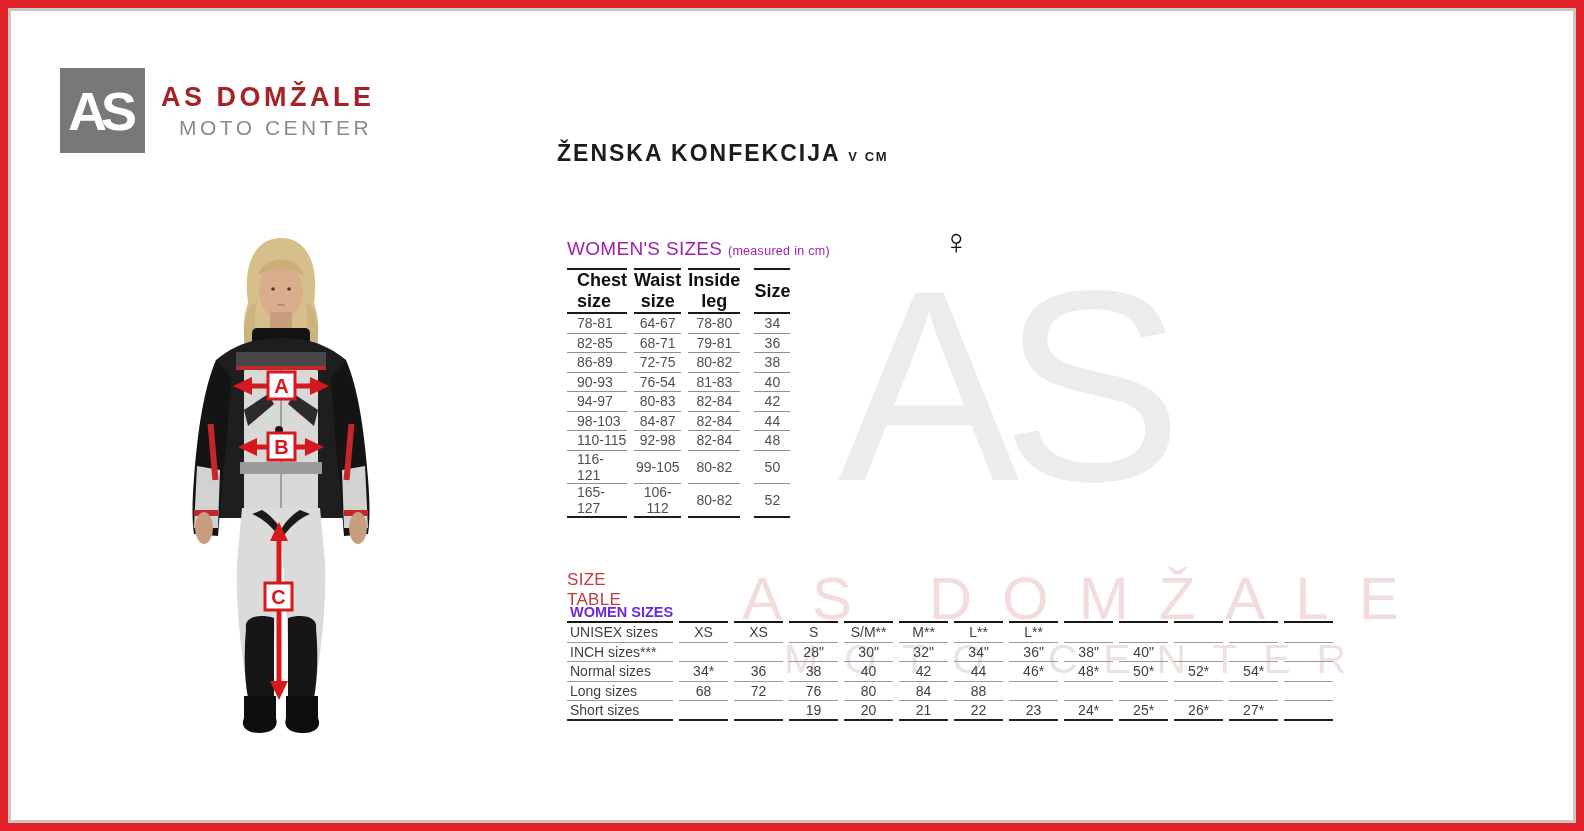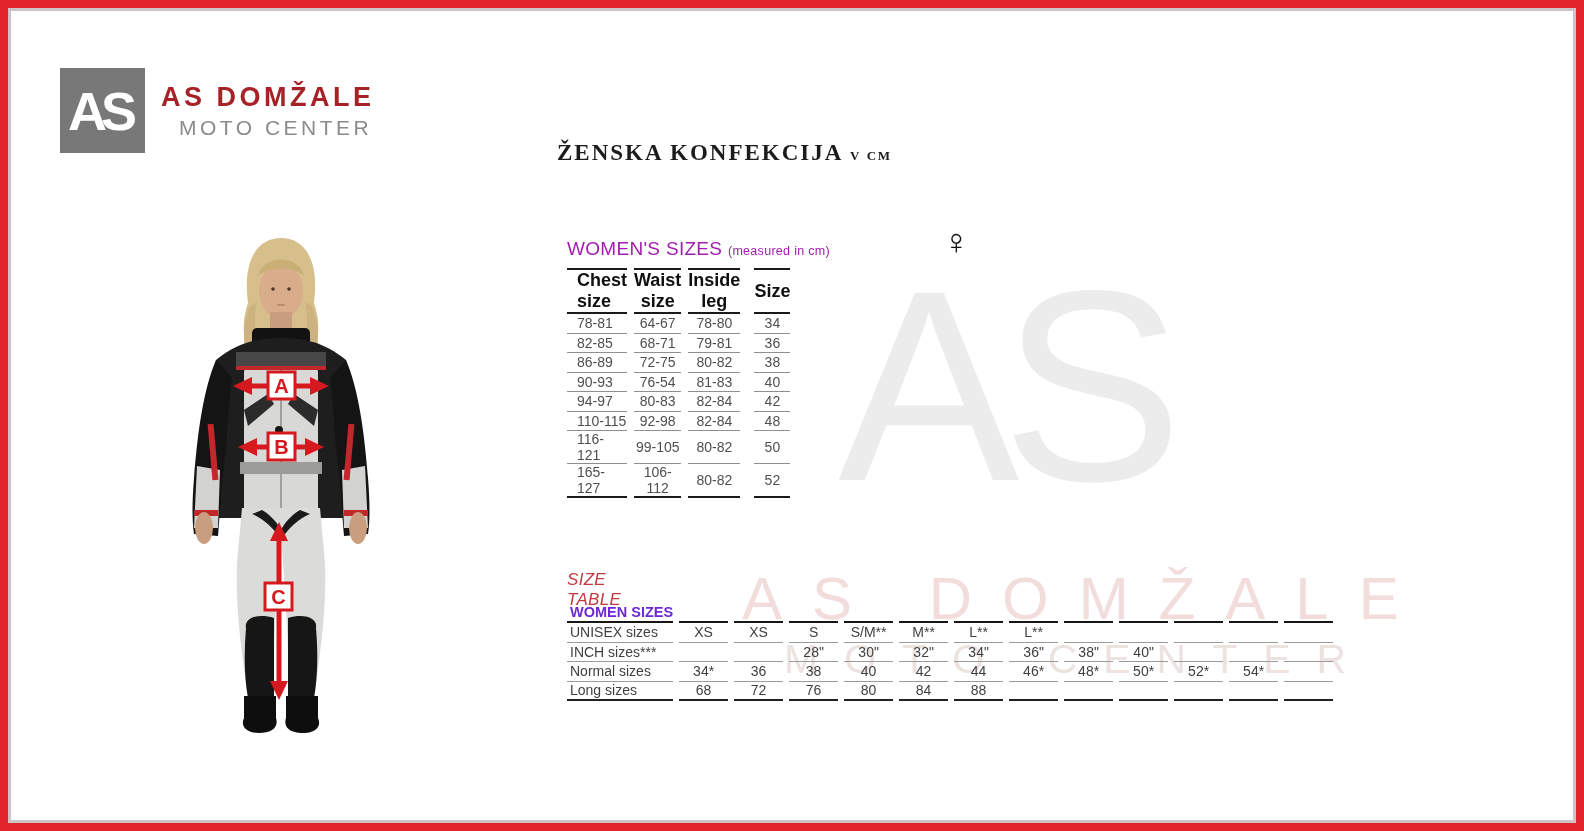--- a/index.html
+++ b/index.html
@@ -10,21 +10,21 @@
 
   
   .logo-block { position:absolute; left:60px; top:68px; display:flex; align-items:center; z-index:5; }
   .logo-square { width:85px; height:85px; background:#787878; color:#fff; display:flex; align-items:center; justify-content:center;
                  font-size:54px; font-weight:bold; letter-spacing:-6px; padding-right:6px; }
   .logo-text { margin-left:16px; }
   .logo-title { color:#a62226; font-size:27px; font-weight:bold; letter-spacing:3.5px; }
   .logo-sub { color:#8b8b8b; font-size:21px; letter-spacing:3.5px; margin-top:3px; padding-left:18px; }
 
   
-  .doc-title { position:absolute; left:557px; top:140px; z-index:5; font-family:Liberation Serif, serif;
+  .doc-title { position:absolute; left:557px; top:140px; z-index:5; font-family:Liberation Sans, sans-serif;
                font-size:23px; font-weight:bold; color:#1c1c1c; letter-spacing:2px; }
   .doc-title .unit { font-size:18px; font-variant:small-caps; letter-spacing:1.5px; }
 
   
   .wm-monogram { position:absolute; left:838px; top:250px; z-index:0; color:#ececec; font-size:272px; line-height:1;
                  letter-spacing:-18px; font-weight:400; }
   .wm-line1 { position:absolute; left:742px; top:564px; z-index:0; color:#f2dcdc; font-size:60px; letter-spacing:30px; }
   .wm-line2 { position:absolute; left:784px; top:636px; z-index:0; color:#ece3e1; font-size:41px; letter-spacing:26px; }
 
   
@@ -36,21 +36,21 @@
   .womens-table th { border-top:2px solid #1a1a1a; border-bottom:2px solid #1a1a1a; font-weight:bold; color:#0f0f0f;
                      height:22px; text-align:center; font-size:18px; }
   .womens-table th:first-child { text-align:left; padding-left:10px; }
   .womens-table td { border-bottom:1px solid #8f8f8f; height:19.5px; text-align:center; }
   .womens-table td:first-child { text-align:left; padding-left:10px; }
   .womens-table tr:last-child td { border-bottom:2px solid #1a1a1a; }
   .womens-table .spacer, .womens-table th.spacer { border:none; }
 
   
   .sizetable-section { position:absolute; left:561px; top:562px; z-index:2; }
-  .sizetable-heading { color:#c23a41; font-size:17px; letter-spacing:.3px; position:absolute; left:6px; top:8px;font-style:italic; }
+  .sizetable-heading { color:#c23a41; font-size:17px; letter-spacing:.3px; position:absolute; left:6px; top:8px; }
   .size-table-el { position:absolute; left:0; top:40px; border-collapse:separate; border-spacing:6px 0; font-size:14px; color:#3f3f3f; }
   .size-table-el td { height:19.5px; text-align:center; border-bottom:1px solid #9a9a9a; min-width:49px; }
   .size-table-el td.rowlabel { text-align:left; width:157px; padding-left:3px; white-space:nowrap; }
   .size-table-el tr.hdr td { border-bottom:2px solid #161616; height:21px; }
   .size-table-el tr.hdr td.rowlabel { font-weight:bold; color:#6d28d9; font-size:14.5px; }
   .size-table-el tr:last-child td { border-bottom:2px solid #222; }
 
   
   .figure-wrap { position:absolute; left:148px; top:228px; width:300px; height:520px; z-index:1; }
 </style>
@@ -210,20 +210,27 @@
             <td>40</td>
           </tr>
           <tr>
             <td>94-97</td>
             <td>80-83</td>
             <td>82-84</td>
             <td class="spacer"></td>
             <td>42</td>
           </tr>
           <tr>
+            <td>98-103</td>
+            <td>84-87</td>
+            <td>82-84</td>
+            <td class="spacer"></td>
+            <td>44</td>
+          </tr>
+          <tr>
             <td>110-115</td>
             <td>92-98</td>
             <td>82-84</td>
             <td class="spacer"></td>
             <td>48</td>
           </tr>
           <tr>
             <td>116-121</td>
             <td>99-105</td>
             <td>80-82</td>
@@ -313,19 +320,34 @@
             <td>80</td>
             <td>84</td>
             <td>88</td>
             <td></td>
             <td></td>
             <td></td>
             <td></td>
             <td></td>
             <td></td>
           </tr>
+          <tr>
+            <td class="rowlabel">Short sizes</td>
+            <td></td>
+            <td></td>
+            <td>19</td>
+            <td>20</td>
+            <td>21</td>
+            <td>22</td>
+            <td>23</td>
+            <td>24*</td>
+            <td>25*</td>
+            <td>26*</td>
+            <td>27*</td>
+            <td></td>
+          </tr>
         </tbody>
     </table>
   </section>
 
   <div class="frame-inner"></div>
   <div class="frame-outer"></div>
 </div>
 
 </body></html>

